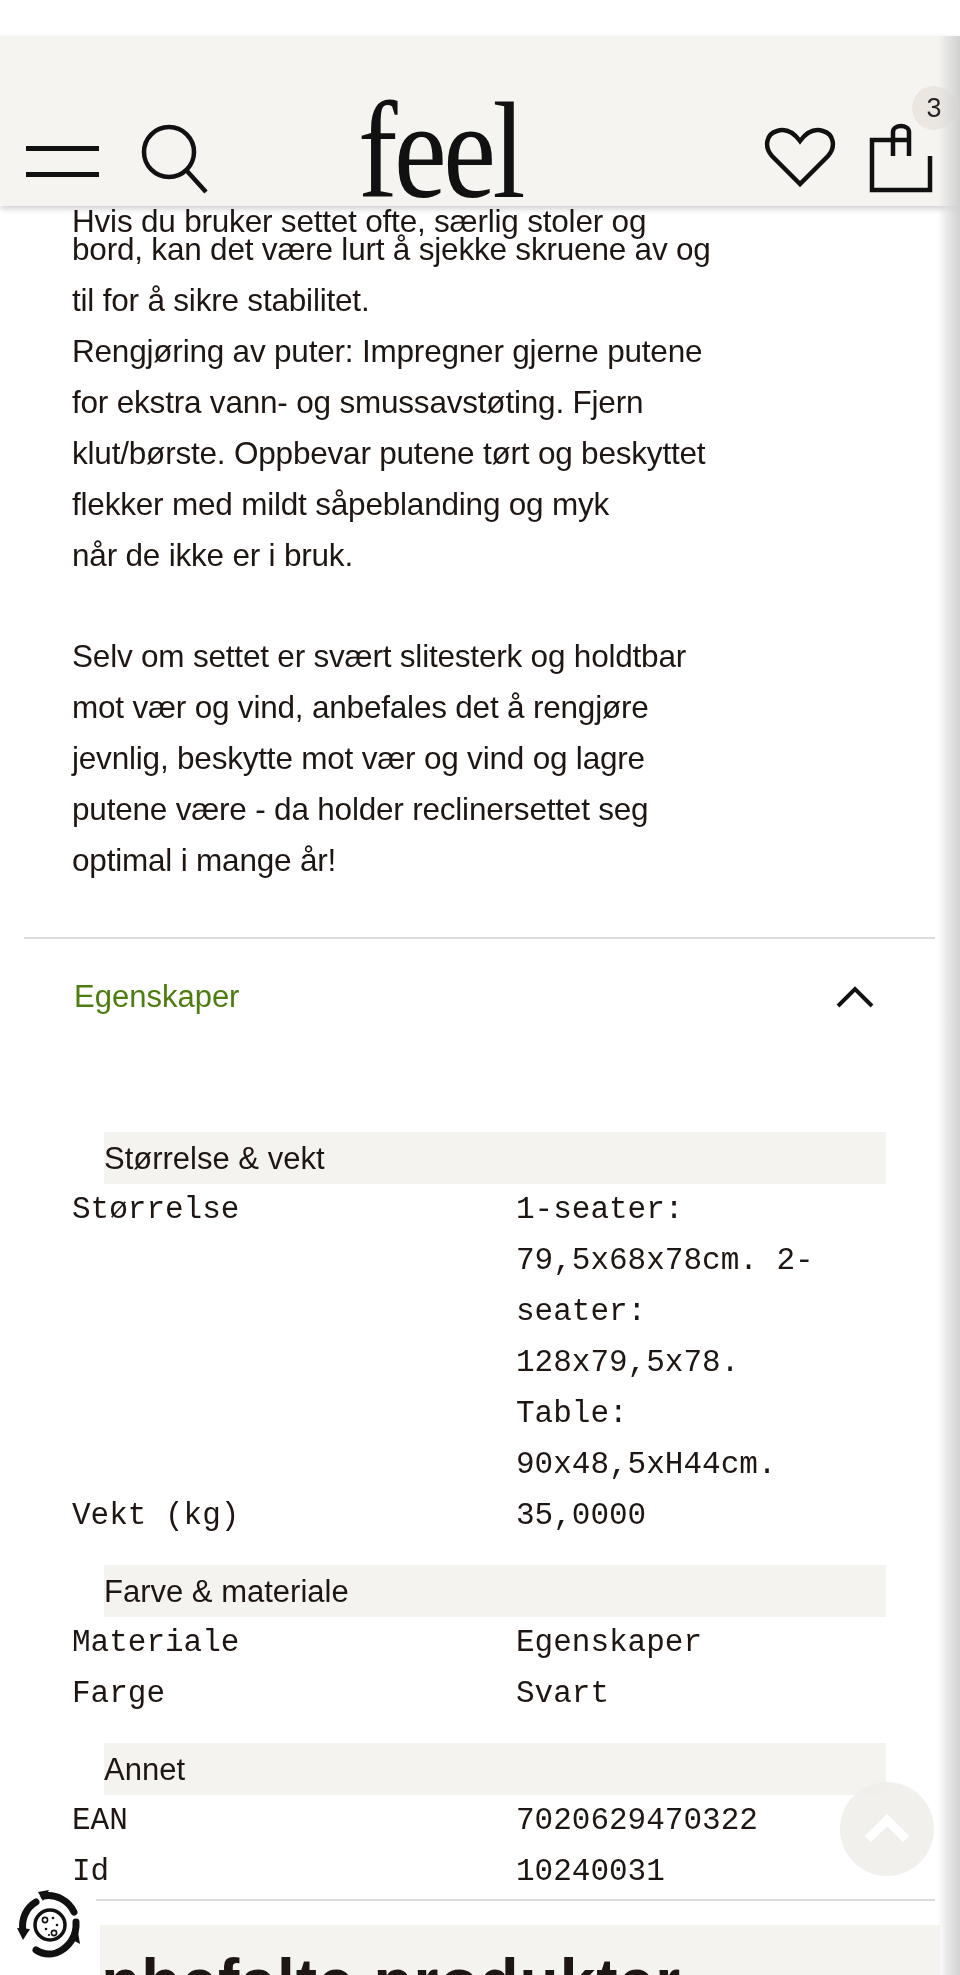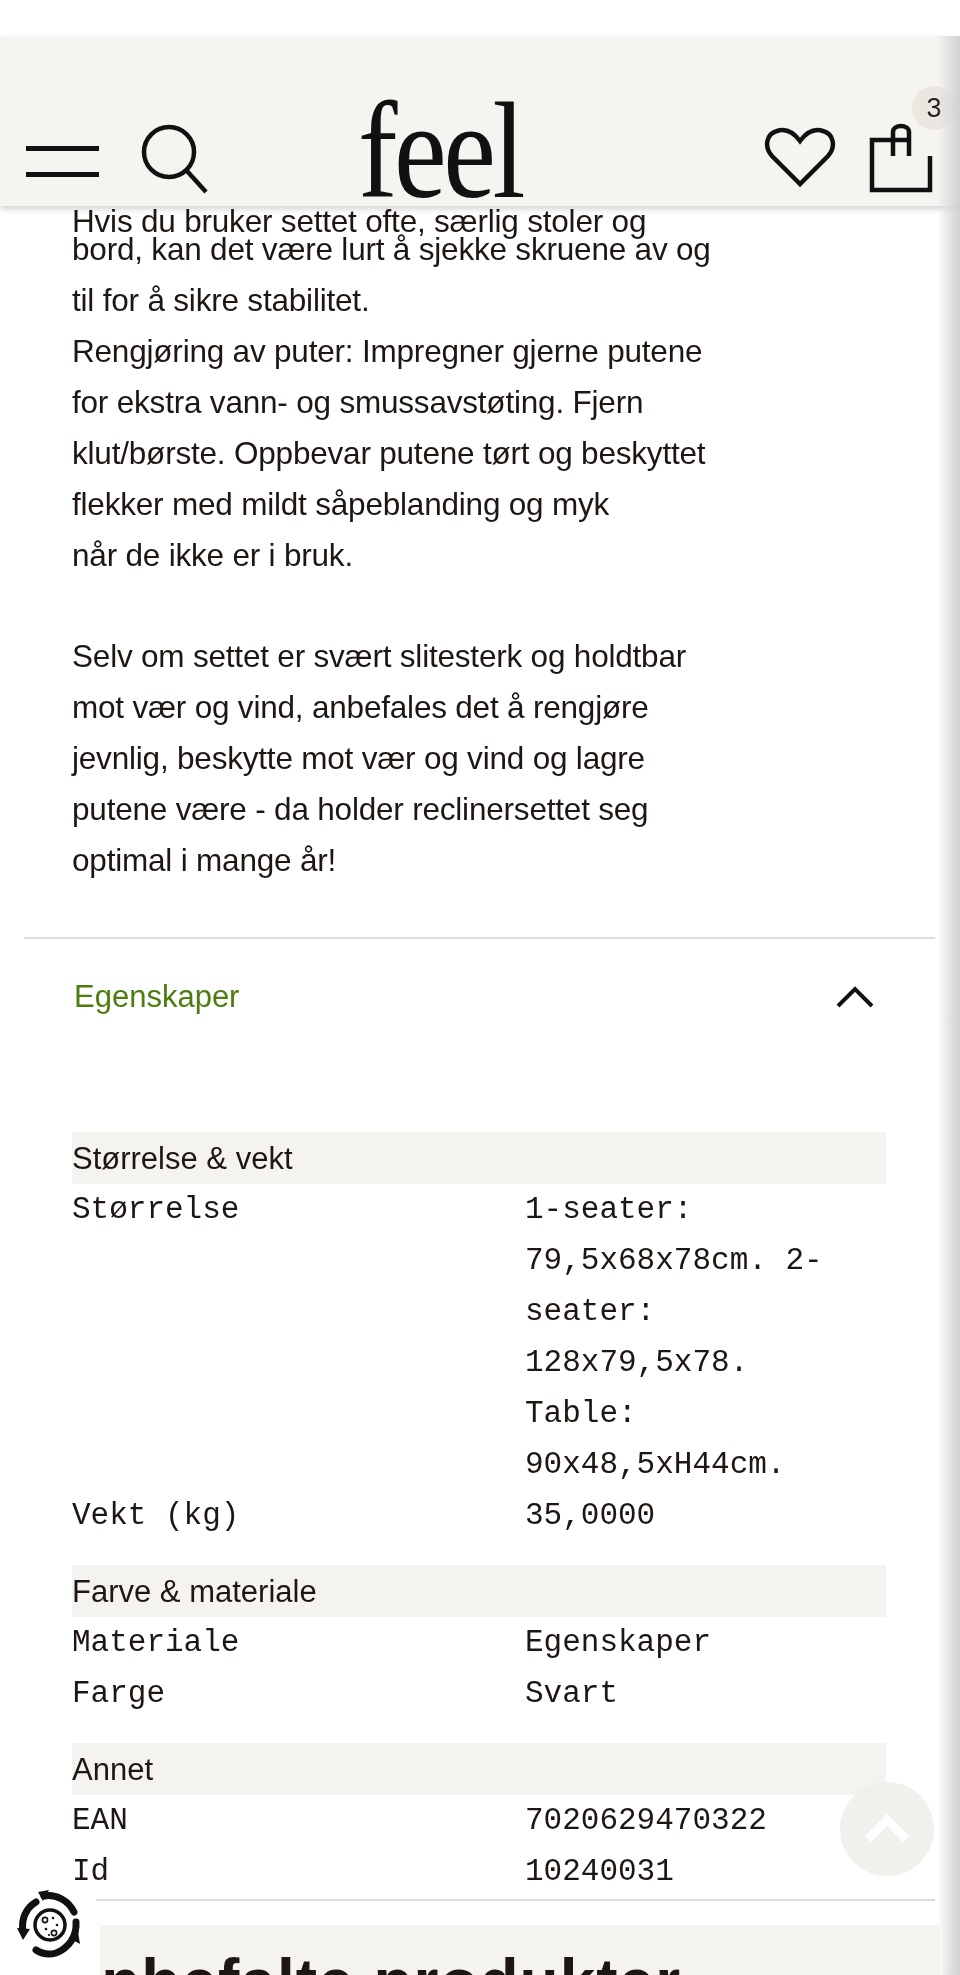--- a/index.html
+++ b/index.html
@@ -73,25 +73,25 @@
       font-size: 31px; line-height: 50px; color: #4d7c0f;
     }
     .chevron-up {
       position: absolute; left: 810px; top: 20px; width: 42px; height: 32px;
     }
 
     
     .props { position: absolute; left: 72px; top: 1132px; width: 814px; }
     .group-head {
       background: #f5f3f0; height: 52px;
-      font-size: 31px; line-height: 54px; padding-left: 0;
+      font-size: 31px; line-height: 54px; padding-left: 0; margin-left: 32px;
     }
     .prop-row { display: flex; font-size: 31px; line-height: 51px; font-family: Liberation Mono, monospace; }
     .prop-key { width: 444px; flex: 0 0 444px; }
-    .prop-val { flex: 1; padding-right: 20px; margin-left: 9px; }
+    .prop-val { flex: 1; padding-right: 20px; }
     .group-gap { height: 24px; }
 
     
     .scroll-top-btn {
       position: absolute; left: 840px; top: 1782px; width: 94px; height: 94px;
       border-radius: 50%; background: rgba(240,238,235,0.9);
       z-index: 35;
     }
     .cookie-btn {
       position: absolute; left: 14px; top: 1888px; width: 74px; height: 74px; z-index: 36;

